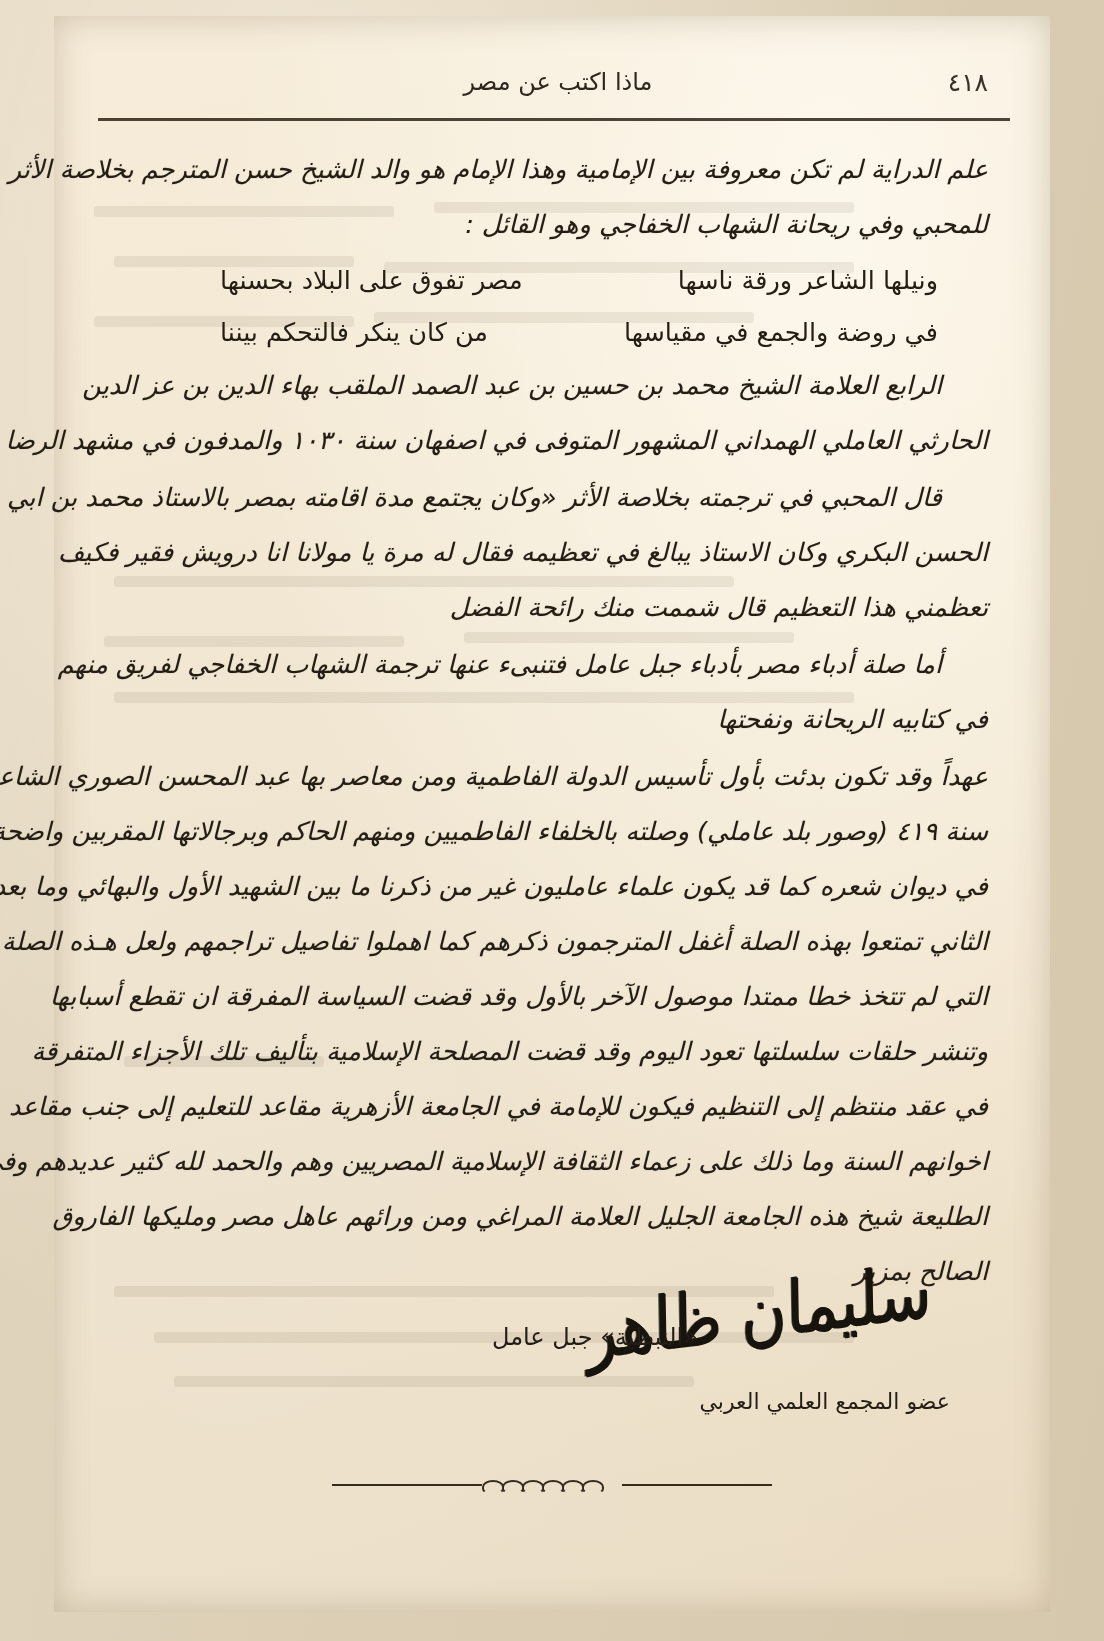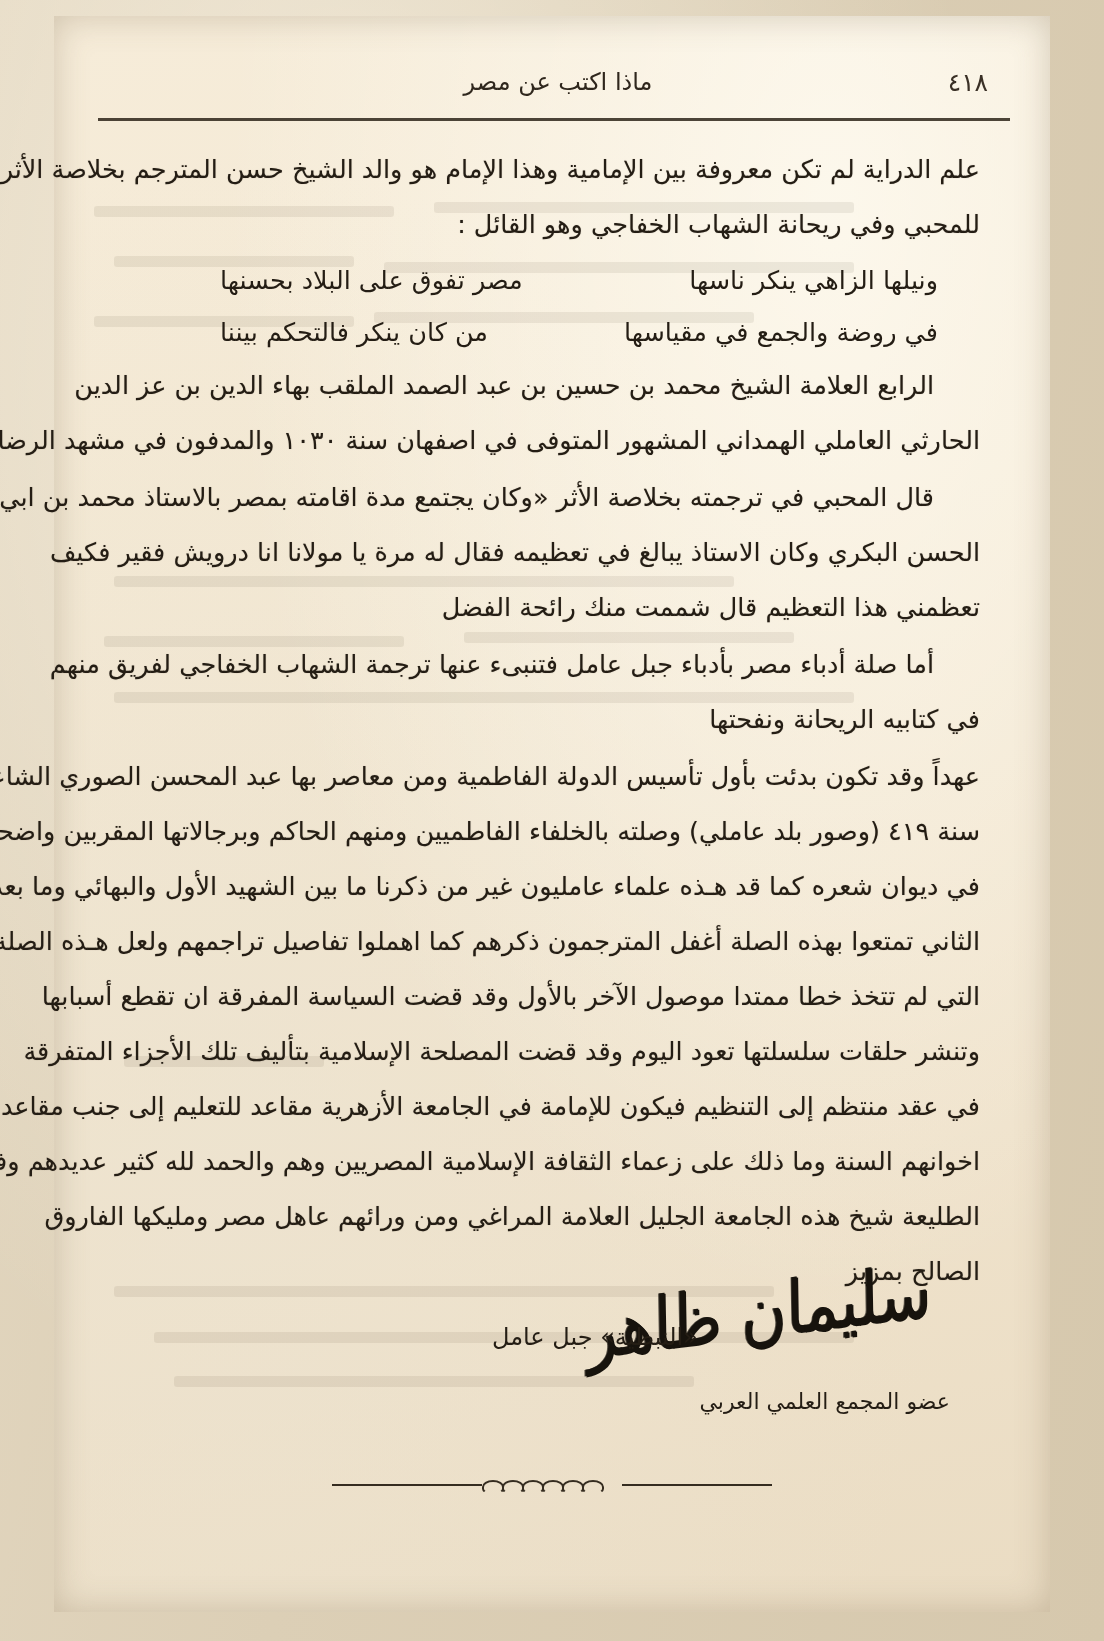--- a/index.html
+++ b/index.html
@@ -90,21 +90,22 @@
 
   
   .body-area {
     position: absolute;
     left: 70px;
     right: 58px;
     top: 126px;
     bottom: 120px;
   }
   .para {
-    margin: 0 12px 2px 0;
+    margin: 0 4px 2px 0;
+    font-style: italic;
   }
   .tline {
     display: block;
     color: #241d14;
     font-size: 25.5px;
     line-height: 55px;
     white-space: nowrap;
     font-family: "DejaVu Sans", sans-serif;
     text-shadow: 0 0 1px rgba(40,30,18,.30);
   }
@@ -234,21 +235,21 @@
     </div>
 
     <div class="body-area">
 
       <div class="para">
         <span class="tline">علم الدراية لم تكن معروفة بين الإمامية وهذا الإمام هو والد الشيخ حسن المترجم بخلاصة الأثر</span>
         <span class="tline">للمحبي وفي ريحانة الشهاب الخفاجي وهو القائل :</span>
       </div>
 
       <div class="verse">
-        <span class="hemistich second">ونيلها الزاهي ينكر ناسها</span>
+        <span class="hemistich second">ونيلها الشاعر ورقة ناسها</span>
         <span class="hemistich first">مصر تفوق على البلاد بحسنها</span>
       </div>
       <div class="verse">
         <span class="hemistich second">في روضة والجمع في مقياسها</span>
         <span class="hemistich first">من كان ينكر فالتحكم بيننا</span>
       </div>
 
       <div class="para">
         <span class="tline indent">الرابع   العلامة الشيخ محمد بن حسين بن عبد الصمد الملقب بهاء الدين بن عز الدين</span>
         <span class="tline">الحارثي العاملي الهمداني المشهور المتوفى في اصفهان سنة ١٠٣٠ والمدفون في مشهد الرضا (ع) بطوس</span>
@@ -261,21 +262,21 @@
       </div>
 
       <div class="para">
         <span class="tline indent">أما صلة أدباء مصر بأدباء جبل عامل فتنبىء عنها ترجمة الشهاب الخفاجي لفريق منهم</span>
         <span class="tline">في كتابيه الريحانة ونفحتها</span>
       </div>
 
       <div class="para">
         <span class="tline">عهداً وقد تكون بدئت بأول تأسيس الدولة الفاطمية ومن معاصر بها عبد المحسن الصوري الشاعر المتوفى</span>
         <span class="tline">سنة ٤١٩ (وصور بلد عاملي) وصلته بالخلفاء الفاطميين ومنهم الحاكم وبرجالاتها المقربين واضحة بينة</span>
-        <span class="tline">في ديوان شعره كما قد هـذه علماء عامليون غير من ذكرنا ما بين الشهيد الأول والبهائي وما بعد</span>
+        <span class="tline">في ديوان شعره كما قد يكون علماء عامليون غير من ذكرنا ما بين الشهيد الأول والبهائي وما بعد</span>
         <span class="tline">الثاني تمتعوا بهذه الصلة أغفل المترجمون ذكرهم كما اهملوا تفاصيل تراجمهم ولعل هـذه الصلة</span>
         <span class="tline">التي لم تتخذ خطا ممتدا موصول الآخر بالأول وقد قضت السياسة المفرقة ان تقطع أسبابها</span>
         <span class="tline">وتنشر حلقات سلسلتها تعود اليوم وقد قضت المصلحة الإسلامية بتأليف تلك الأجزاء المتفرقة</span>
         <span class="tline">في عقد منتظم إلى التنظيم فيكون للإمامة في الجامعة الأزهرية مقاعد للتعليم إلى جنب مقاعد</span>
         <span class="tline">اخوانهم السنة وما ذلك على زعماء الثقافة الإسلامية المصريين وهم والحمد لله كثير عديدهم وفي</span>
         <span class="tline">الطليعة شيخ هذه الجامعة الجليل العلامة المراغي ومن ورائهم عاهل مصر ومليكها الفاروق</span>
         <span class="tline">الصالح بمزيز</span>
       </div>
     </div>
 

